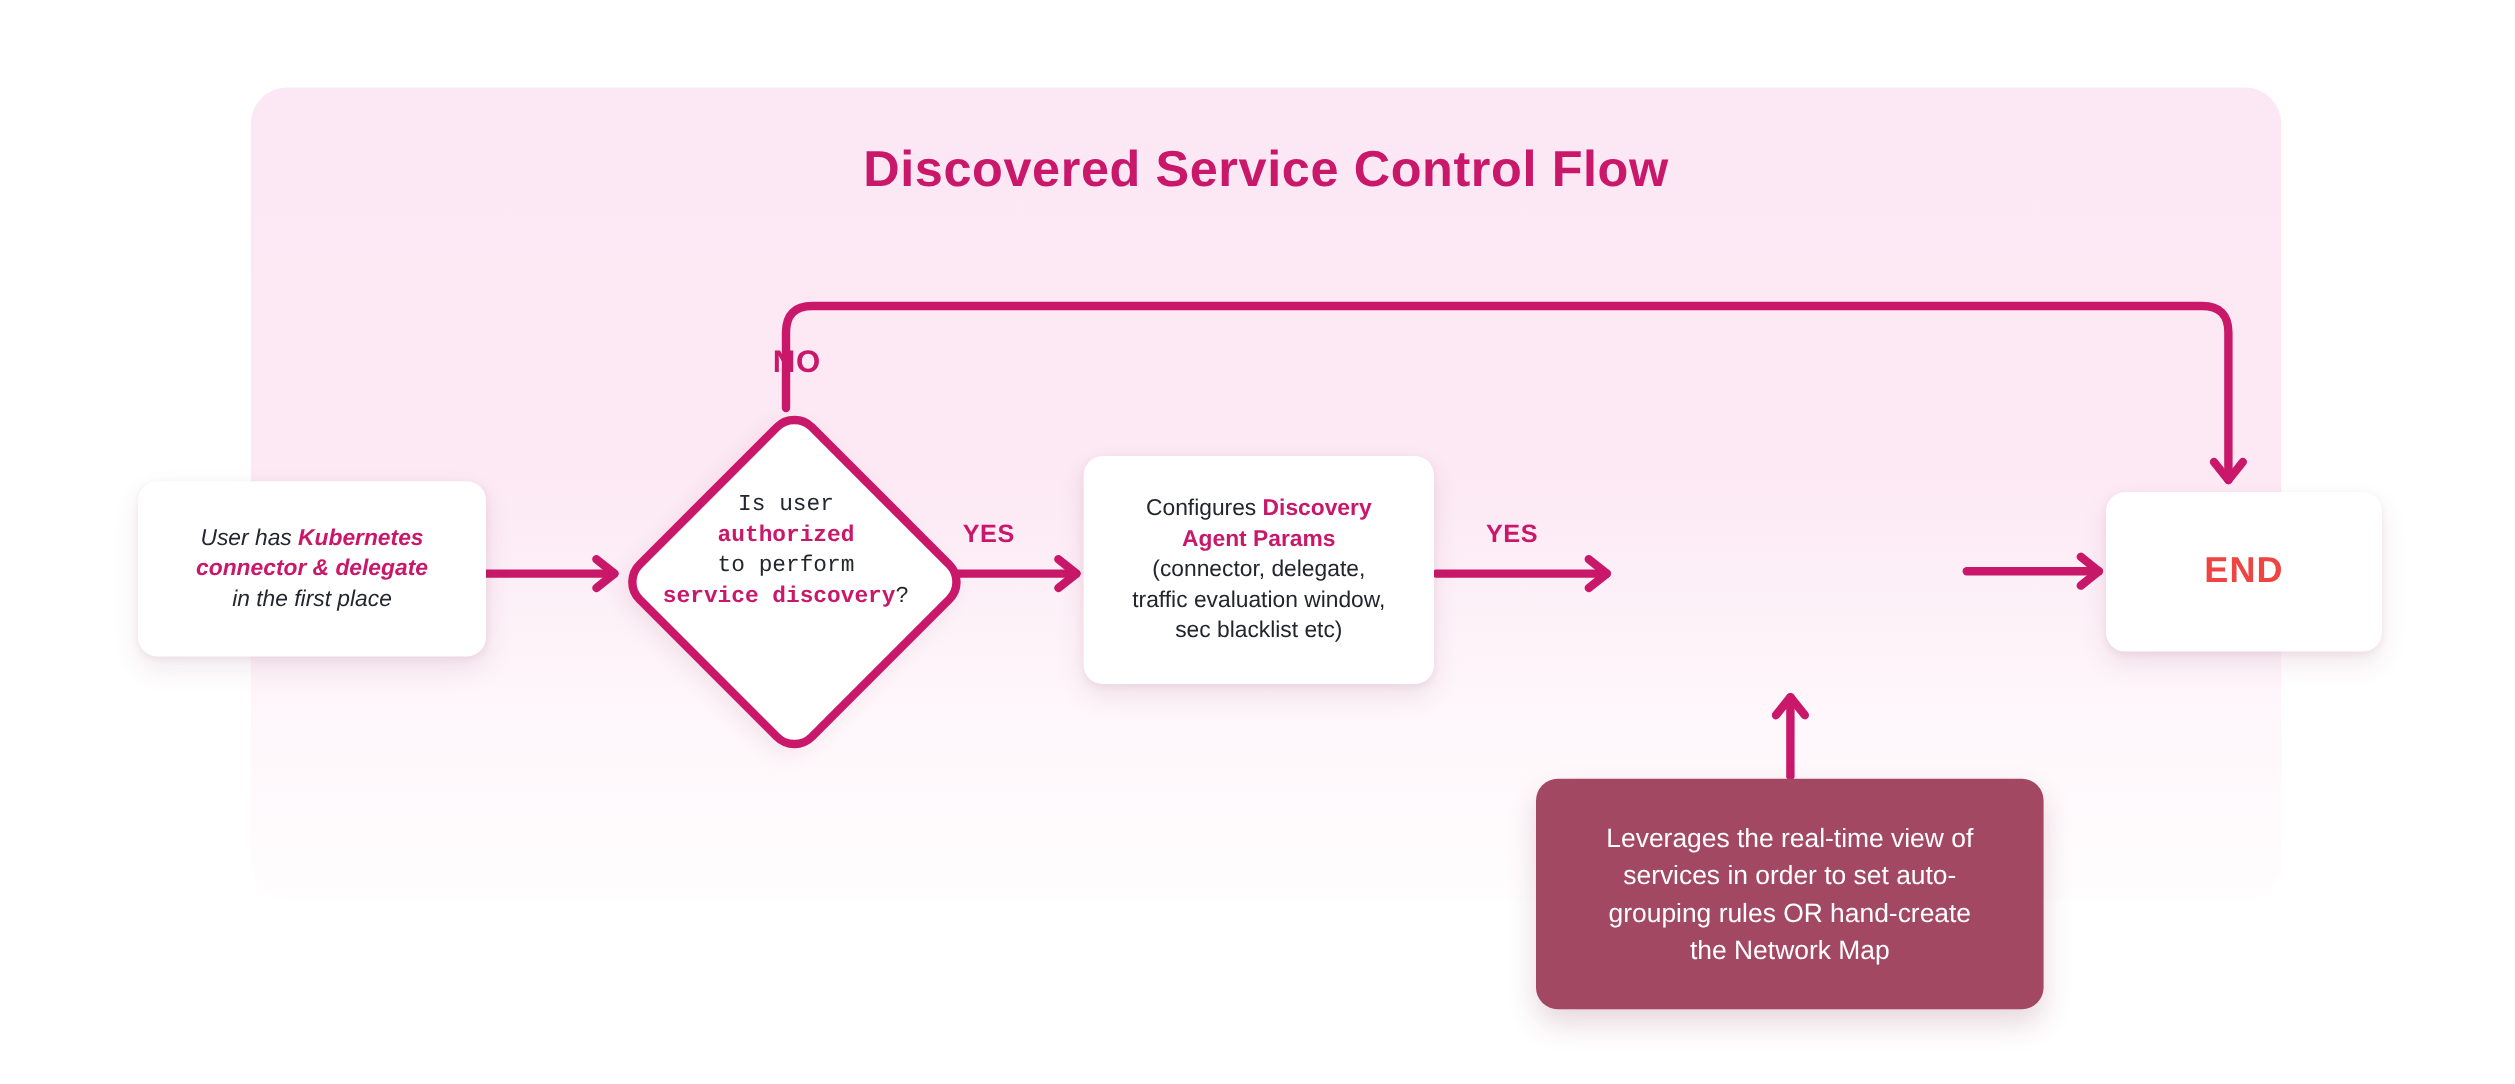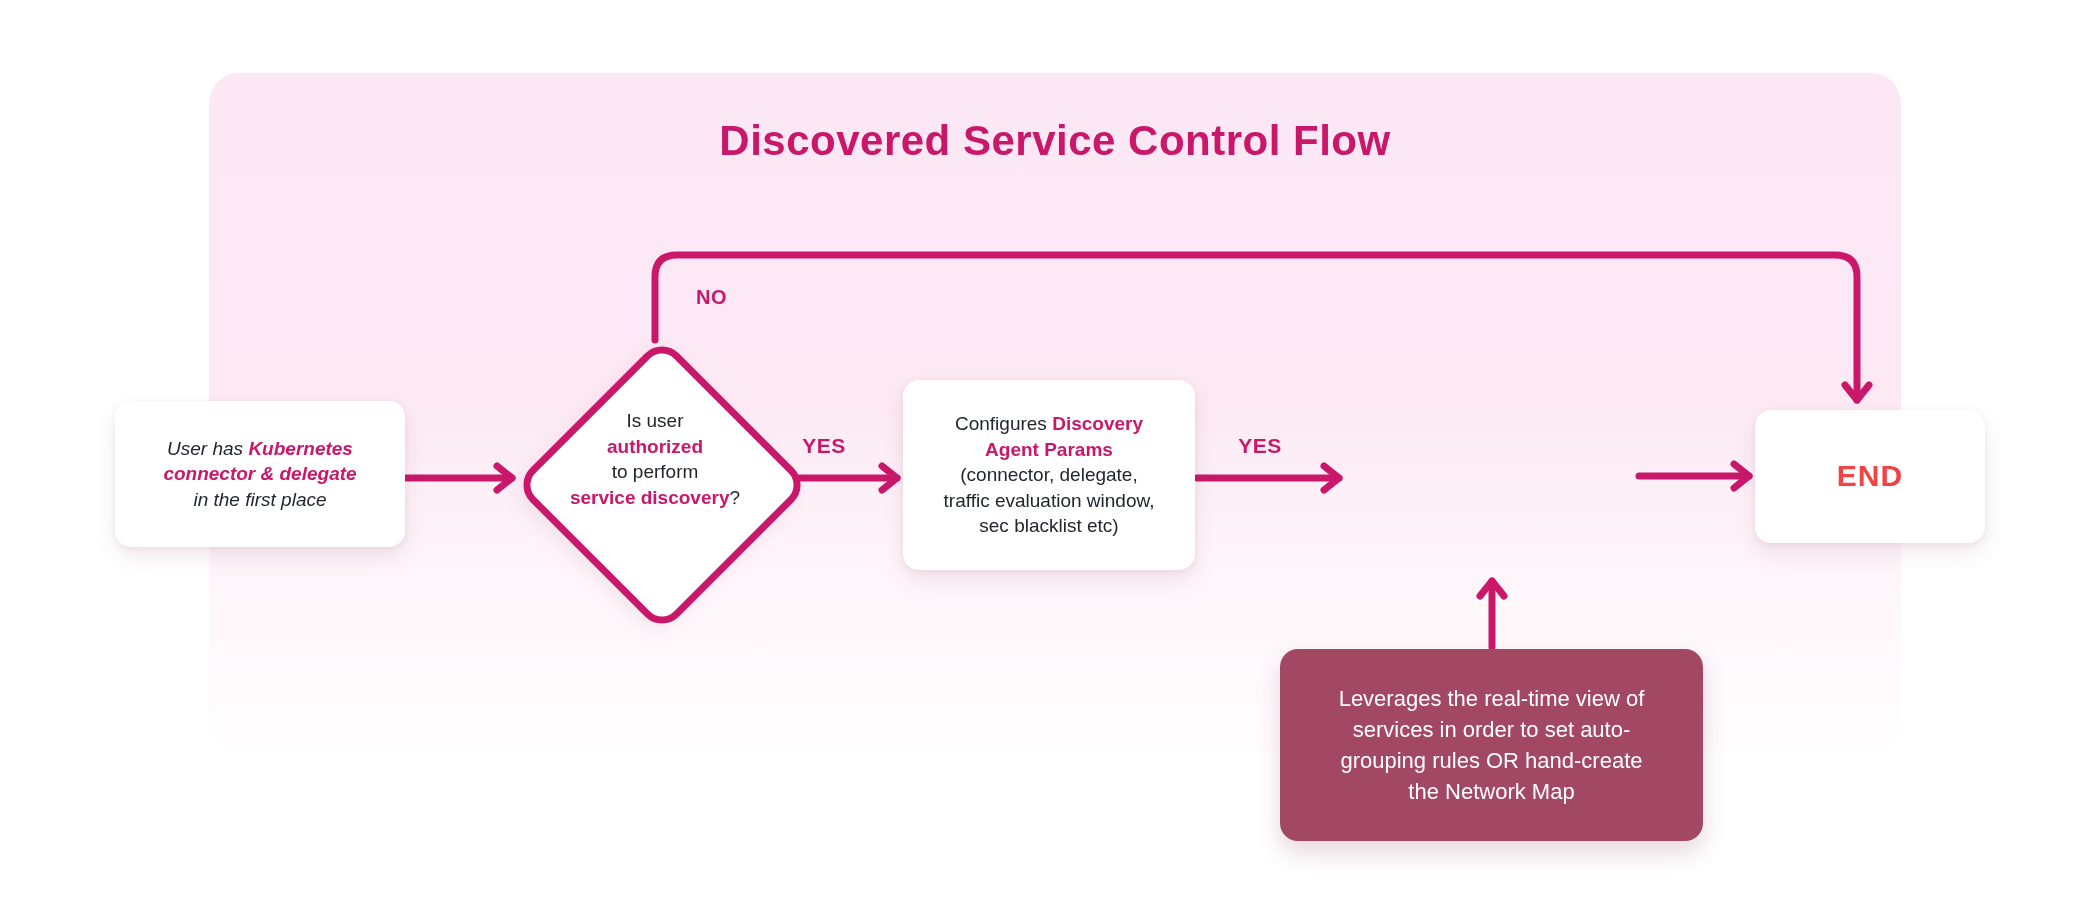--- a/index.html
+++ b/index.html
@@ -73,32 +73,33 @@
     box-shadow: 0 8px 18px rgba(130, 40, 80, 0.08);
   }
   .diamond-text {
     position: absolute;
     left: 545px; top: 408px;
     width: 220px;
     text-align: center;
     color: #23262d;
     font-size: 19px;
     line-height: 1.35;
+    font-family: Liberation Mono, monospace;
   }
 
   .flow-label {
     position: absolute;
     color: #c9186a;
     font-weight: 800;
     font-size: 21px;
     letter-spacing: 0.5px;
   }
   #label-yes-1 { left: 824px;  top: 434px; transform: translateX(-50%); }
   #label-yes-2 { left: 1260px; top: 434px; transform: translateX(-50%); }
-  #label-no    { left: 696px;  top: 286px; font-size: 20px; }
+  #label-no    { left: 644px;  top: 286px; font-size: 26px; }
 
   .note {
     position: absolute;
     left: 1280px; top: 649px;
     width: 423px; height: 192px;
     background: #a34863;
     border-radius: 18px;
     color: #ffffff;
     display: flex;
     align-items: center;

